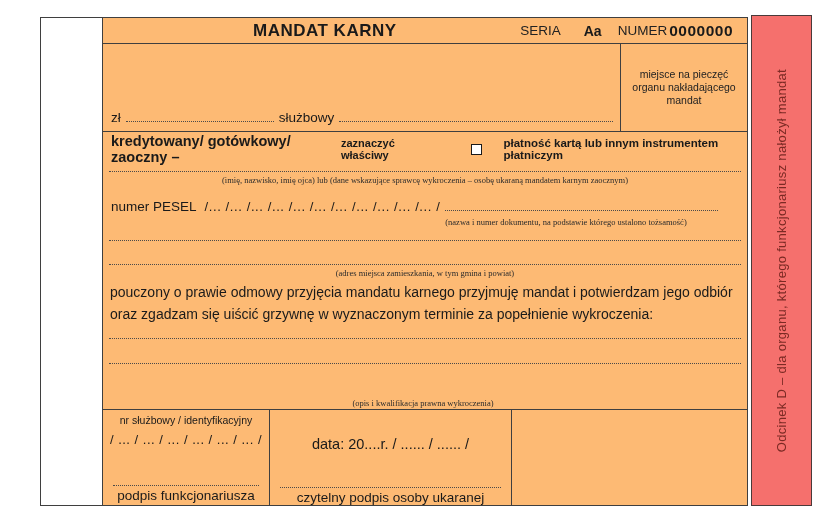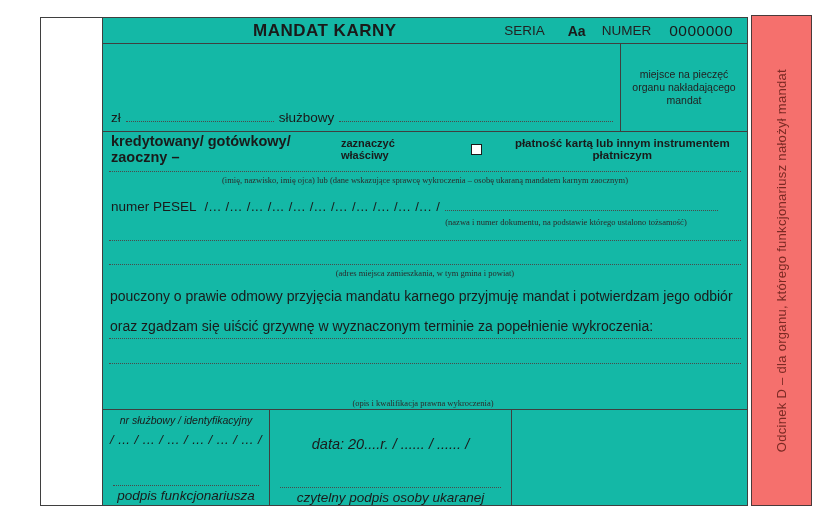--- a/index.html
+++ b/index.html
@@ -5,21 +5,21 @@
   * { box-sizing: border-box; margin: 0; padding: 0; }
   html,body { width: 823px; height: 526px; background: #ffffff; overflow: hidden; }
   body { font-family: "Liberation Sans", "DejaVu Sans", sans-serif; color: #1a1a1a; position: relative; }
 
   .stub-col {
     position: absolute; left: 40px; top: 17px; width: 63px; height: 489px;
     border: 1.5px solid #3f3f3f; background: #fff;
   }
   .main {
     position: absolute; left: 102px; top: 17px; width: 646px; height: 489px;
-    border: 1.5px solid #3f3f3f; background: #14b8a6;
+    border: 1.5px solid #3f3f3f; background: #fdba74;
   }
   .red-strip {
     position: absolute; left: 751px; top: 15px; width: 61px; height: 491px;
     border: 1.5px solid #4a3a3a;
     display: flex; align-items: center; justify-content: center;
   }
   .red-strip span {
     writing-mode: vertical-rl; transform: rotate(180deg);
     white-space: nowrap; font-size: 13px; color: #7b2a24; letter-spacing: .3px;
   }
@@ -27,21 +27,21 @@
   
   .hdr {
     position: absolute; top: 0; left: 0; right: 0; height: 26px;
     border-bottom: 1.5px solid #3f3f3f;
     display: flex; align-items: center;
   }
   .hdr .title { font-weight: bold; font-size: 17px; letter-spacing: .5px; margin-left: 150px; }
   .hdr .seria-lab { margin-left: auto; font-size: 13.5px; color: #222; }
   .hdr .seria-val { font-weight: bold; font-size: 14px; margin-left: 23px; }
   .hdr .numer-lab { font-size: 13.5px; color: #222; margin-left: 16px; }
-  .hdr .numer-val { font-weight: normal; font-size: 15.5px; margin-left: 18px; margin-right: 14px; letter-spacing: .5px; }
+  .hdr .numer-val { font-weight: bold; font-size: 15.5px; margin-left: 2px; margin-right: 14px; letter-spacing: .5px; }
 
   .intro {
     position: absolute; top: 30px; left: 8px; width: 505px;
     font-size: 13.5px; line-height: 20.5px; text-align: justify;
   }
   .stamp-box {
     position: absolute; top: 26px; left: 517px; right: 0; height: 88px;
     border-left: 1.5px solid #3f3f3f; border-bottom: 1.5px solid #3f3f3f;
     display: flex; align-items: center; justify-content: center;
     font-size: 10.5px; line-height: 13px; text-align: center; padding: 0 8px; color: #222;
@@ -55,49 +55,49 @@
   .pay-row {
     position: absolute; top: 120px; left: 8px; right: 6px; height: 22px;
     display: flex; align-items: center;
   }
   .pay-row .opts { font-weight: bold; font-size: 14.5px; }
   .pay-row .hint { font-weight: bold; font-size: 11px; margin-left: 14px; }
   .checkbox {
     width: 11px; height: 11px; border: 1.5px solid #1a1a1a; background: #fff;
     margin-left: 40px; flex: 0 0 auto;
   }
-  .pay-row .card { font-weight: bold; font-size: 11.5px; margin-left: 22px; text-align: center; }
+  .pay-row .card { font-weight: bold; font-size: 11.5px; margin-left: 22px; }
 
   .dotline { border-bottom: 1.6px dotted #4a4a4a; }
   .dotfill { flex: 1 1 auto; border-bottom: 1.6px dotted #4a4a4a; margin: 0 5px 3px 5px; }
   .dotfixed { border-bottom: 1.6px dotted #4a4a4a; margin: 0 5px 3px 5px; }
 
   .caption { font-size: 8.5px; color: #2b2b2b; text-align: center; font-family: Liberation Serif, serif; }
 
   .pesel-row {
     position: absolute; top: 181px; left: 8px; right: 24px;
     display: flex; align-items: flex-end; font-size: 13.5px;
   }
   .pesel-row .slots { font-size: 13px; margin-left: 8px; letter-spacing: .6px; white-space: nowrap; }
 
   .decl {
     position: absolute; top: 263px; left: 7px; width: 632px;
-    font-size: 14px; line-height: 30px;
+    font-size: 14px; line-height: 22px;
   }
 
   .points-row {
     position: absolute; top: 357px; left: 8px; right: 8px;
     display: flex; align-items: flex-end; font-size: 13.5px;
   }
   .points-row .lbl { white-space: nowrap; }
   .points-row .short { width: 72px; flex: 0 0 auto; }
 
   .bottom-table {
     position: absolute; top: 391px; left: 0; right: 0; bottom: 0;
-    border-top: 1.5px solid #3f3f3f; display: flex; font-style: italic;
+    border-top: 1.5px solid #3f3f3f; display: flex;
   }
   .cell { display: flex; flex-direction: column; align-items: center; }
   .cell-1 { flex: 0 0 167px; border-right: 1.5px solid #3f3f3f; }
   .cell-2 { flex: 0 0 242px; border-right: 1.5px solid #3f3f3f; }
   .cell-3 { flex: 1 1 auto; }
   .cell-1 .id-label { font-size: 10.5px; margin-top: 4px; }
   .cell-1 .id-slots { font-size: 13px; margin-top: 6px; letter-spacing: .5px; }
   .cell-2 .date { font-size: 14.5px; margin-top: 26px; }
   .spacer { flex: 1 1 auto; }
   .sig-dots { width: 88%; border-bottom: 1.6px dotted #4a4a4a; margin-bottom: 2px; }

